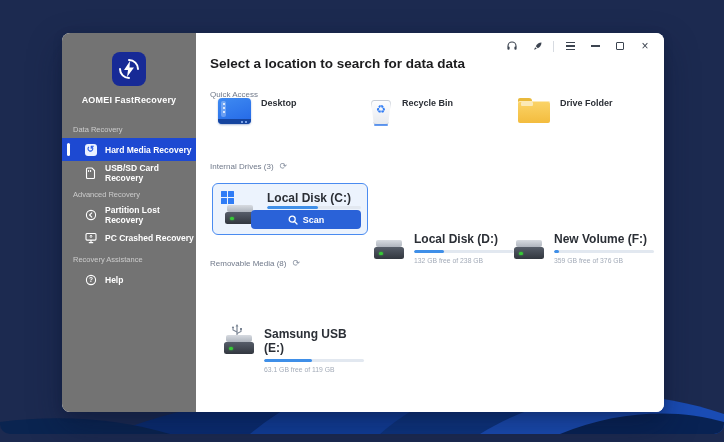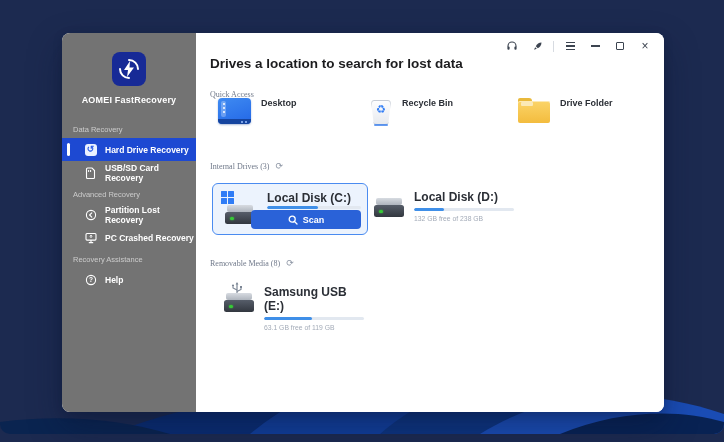--- a/index.html
+++ b/index.html
@@ -42,21 +42,21 @@
   .tb-sep { width:1px; height:11px; background:#d7dbe1; }
   .bars { display:flex; flex-direction:column; gap:2px; }
   .bars i { display:block; width:9px; height:1.4px; background:#3c4450; }
   .min-glyph { display:block; width:9px; height:1.4px; background:#3c4450; }
   .max-glyph { display:block; width:8px; height:8px; border:1.3px solid #3c4450; border-radius:1px; }
   .close-glyph { font-size:12px; line-height:1; }
 
   .page-title { position:absolute; left:14px; top:23px; font-size:13.5px; font-weight:bold; color:#1c1c1e; }
 
   .sec-head { position:absolute; display:flex; align-items:center; gap:6px;
-    font-size:8px; color:#70798a;font-family:Liberation Serif, serif; }
+    font-size:8px; color:#70798a; }
   .refresh { color:#8a93a2; font-size:9px; line-height:1; cursor:pointer; }
 
   .qa-item { position:absolute; top:65px; height:34px; display:flex; align-items:flex-start; gap:10px; cursor:pointer; }
   .qa-label { font-size:9px; font-weight:bold; color:#2b2f36; }
 
   
   .ic-desktop { width:33px; height:26px; border-radius:4px; position:relative;
     background:linear-gradient(160deg,#3f8bf2 0%,#2367e6 100%); box-shadow:0 1px 2px rgba(20,60,140,.35); }
   .ic-desktop .strip { position:absolute; left:3px; top:3px; width:5px; height:16px; border-radius:2px;
     background:rgba(255,255,255,.28); }
@@ -96,21 +96,21 @@
   .card-c { position:absolute; left:16px; top:150px; width:156px; height:52px;
     background:#ecf3fd; border:1px solid #4a8bf0; border-radius:6px; cursor:pointer; }
   .drv-name { font-size:12px; font-weight:bold; color:#2b2f36; }
   .bar-track { height:3px; border-radius:2px; background:#e2e8f0; overflow:hidden; }
   .bar-fill { height:100%; border-radius:2px; background:#3f8fe8; }
   .free-text { font-size:6.8px; color:#a3abb8; }
   .scan-btn { position:absolute; left:38px; right:6px; bottom:5px; height:19px; border-radius:4px;
     background:#2a62d8; color:#fff; font-size:9px; font-weight:bold;
     display:flex; align-items:center; justify-content:center; gap:5px; cursor:pointer; }
 
-  .drv-entry { position:absolute; display:flex; gap:10px; cursor:pointer; }
+  .drv-entry { position:absolute; display:flex; gap:10px; cursor:pointer;margin-top:42px; }
   .drv-entry .info { width:100px; }
   .drv-entry .bar-track { margin-top:4px; }
   .drv-entry .free-text { margin-top:4px; }
 
   .usb-sym { position:absolute; left:6px; top:-11px; width:14px; height:12px; color:#7b8594; }
 </style>
 </head>
 <body>
 
 <div class="desktop">
@@ -139,21 +139,21 @@
       <div class="app-name">AOMEI FastRecovery</div>
     </div>
 
     <div class="nav">
       <div class="sec-label">Data Recovery</div>
 
       <div class="nav-item sel">
         <span class="nav-ic">
           <span class="hdr-ic">↺</span>
         </span>
-        <span>Hard Drive Recovery</span>
+        <span>Hard Media Recovery</span>
       </div>
 
       <div class="nav-item">
         <span class="nav-ic">
           <svg width="11" height="12" viewBox="0 0 11 12">
               <path d="M2.5 1 H7 L9.5 3.5 V10.5 A1 1 0 0 1 8.5 11.5 H2.5 A1 1 0 0 1 1.5 10.5 V2 A1 1 0 0 1 2.5 1 Z" fill="none" stroke="#ffffff" stroke-width="1.1"></path>
               <line x1="3.6" y1="3" x2="3.6" y2="5" stroke="#fff" stroke-width="1"></line>
               <line x1="5.6" y1="3" x2="5.6" y2="5" stroke="#fff" stroke-width="1"></line>
             </svg>
         </span>
@@ -224,21 +224,21 @@
         </span>
       <span class="tb-btn">
           <span class="min-glyph"></span>
         </span>
       <span class="tb-btn">
           <span class="max-glyph"></span>
         </span>
       <span class="tb-btn close-glyph">×</span>
     </div>
 
-    <div class="page-title">Drives a location to search for lost data</div>
+    <div class="page-title">Select a location to search for data data</div>
 
     <div class="sec-head" style="left:14px; top:57px;">
       <span>Quick Access</span>
     </div>
 
     <div class="qa-item" style="left:22px;">
       <span class="ic-desktop">
         <span class="strip">
             <i></i>
             <i></i>
@@ -310,20 +310,34 @@
         </span>
       <span class="info">
         <div class="drv-name">Local Disk (D:)</div>
         <div class="bar-track">
             <div class="bar-fill" style="width: 30%;"></div>
           </div>
         <div class="free-text">132 GB free of 238 GB</div>
       </span>
     </div>
 
+    <div class="drv-entry" style="left:318px; top:157px;">
+      <span class="drive" style="margin-top:8px;">
+          <span class="top"></span>
+          <span class="body"></span>
+          <span class="led"></span>
+        </span>
+      <span class="info">
+        <div class="drv-name">New Volume (F:)</div>
+        <div class="bar-track">
+            <div class="bar-fill" style="width: 5%;"></div>
+          </div>
+        <div class="free-text">359 GB free of 376 GB</div>
+      </span>
+    </div>
 
     <div class="sec-head" style="left:14px; top:226px;">
       <span>Removable Media (8)</span>
       <span class="refresh">⟳</span>
     </div>
 
     <div class="drv-entry" style="left:28px; top:252px;">
       <span class="drive" style="margin-top:8px;">
         <svg class="usb-sym" viewBox="0 0 14 12" aria-hidden="true">
             <line x1="7" y1="1.5" x2="7" y2="11" stroke="#7b8594" stroke-width="1.2"></line>

